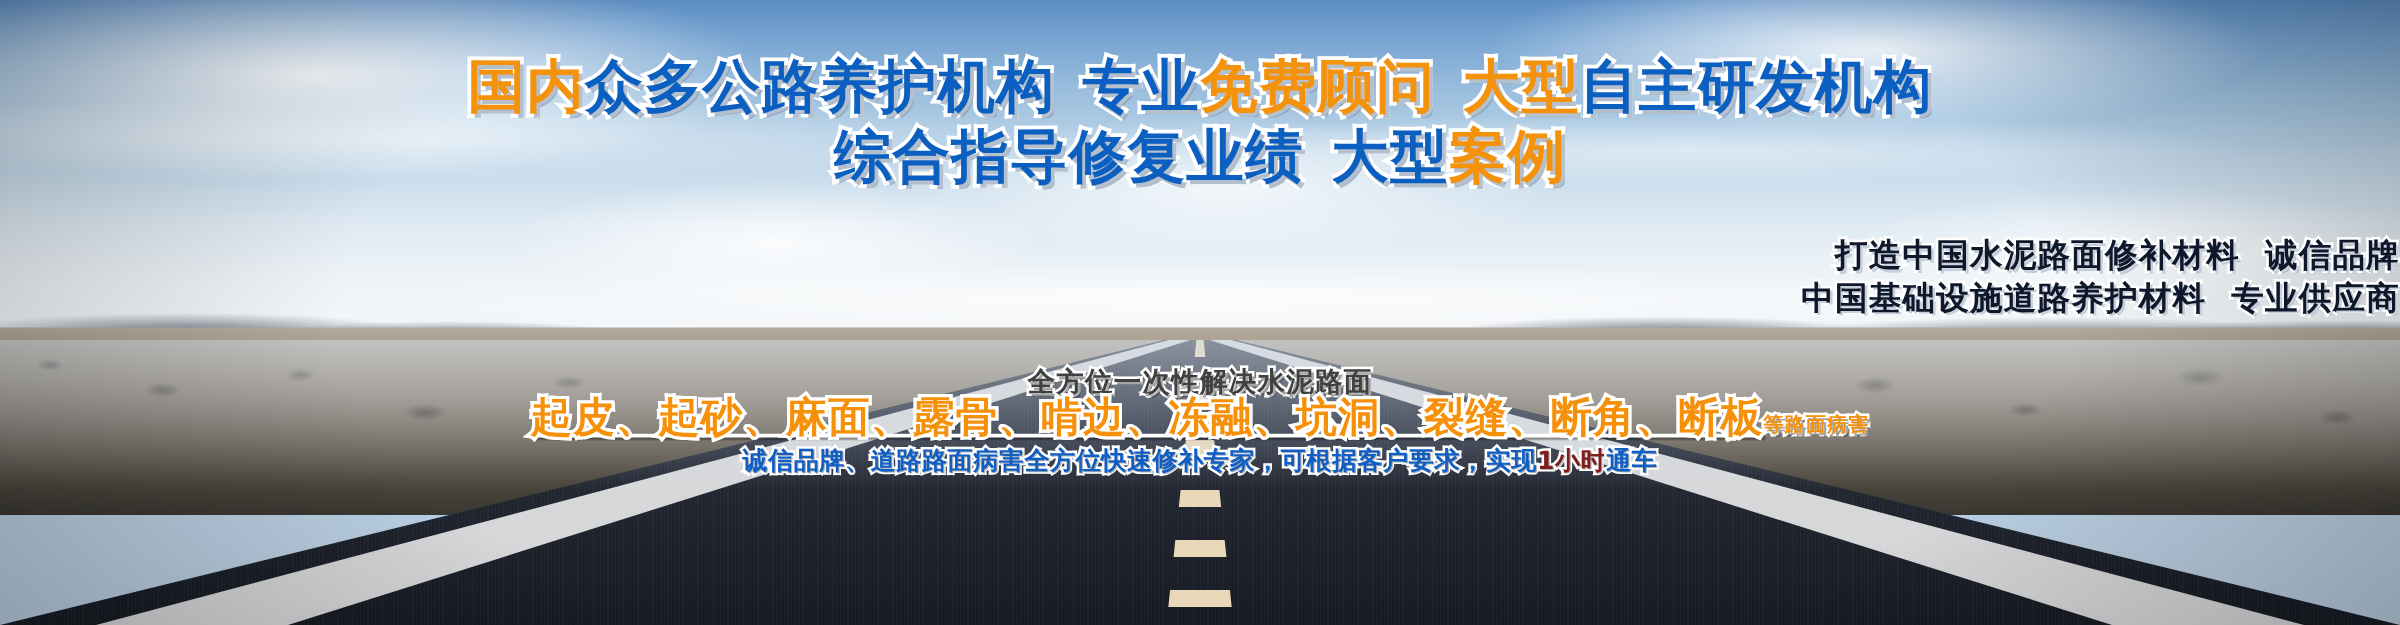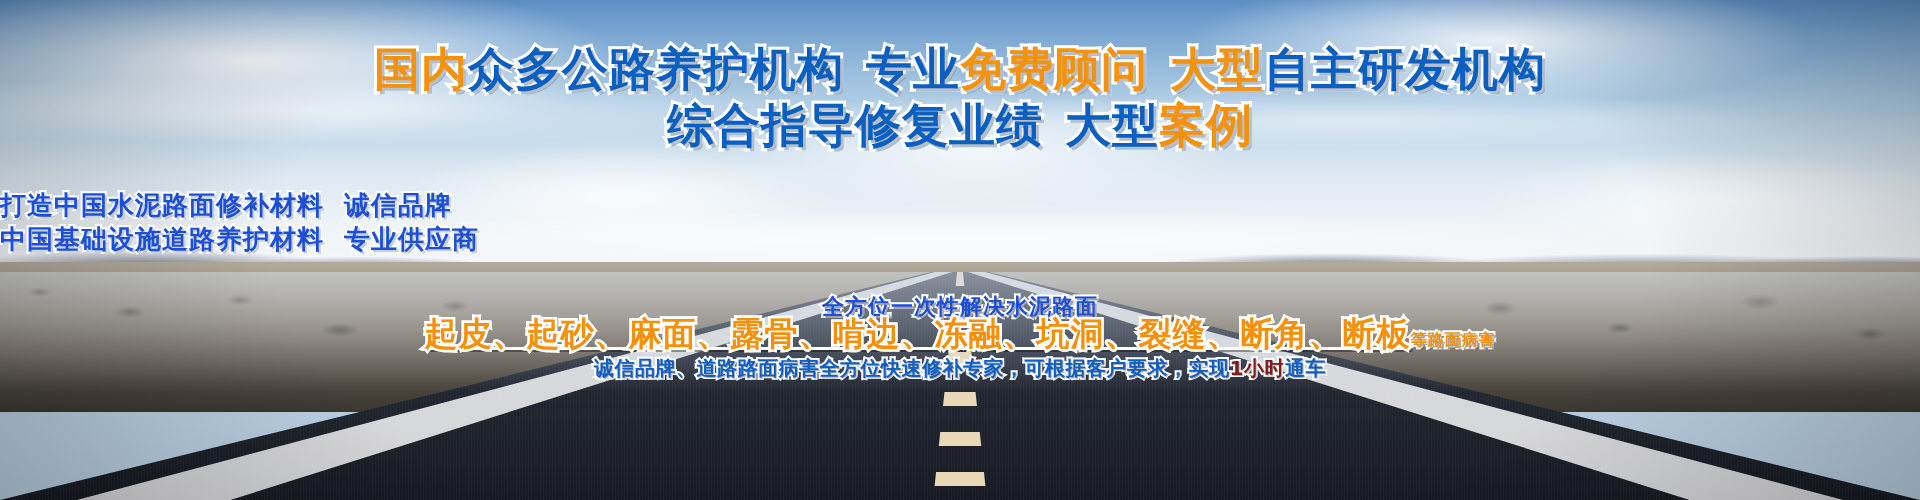--- a/index.html
+++ b/index.html
@@ -138,43 +138,43 @@
     color:#f5920b;
     -webkit-text-stroke:6px #ffffff;
     paint-order:stroke fill;
     text-shadow:3px 3px 0 rgba(120,140,165,.55);
   }
   .headline .gap{display:inline-block;width:22px;}
   #headline-1{top:46px;}
   #headline-2{top:102px;}
 
   .subtitle{
-    position:absolute;left:0;right:0;text-align:left;
+    position:absolute;left:0;right:0;text-align:right;
     font-weight:bold;
     font-size:26px;
     line-height:1;
     letter-spacing:1px;
     white-space:nowrap;
-    color:#1d4ed8;
+    color:#0f172a;
     -webkit-text-stroke:4px #ffffff;
     paint-order:stroke fill;
     text-shadow:2px 2px 0 rgba(130,150,175,.45);
   }
   .subtitle .sgap{display:inline-block;width:20px;}
   #subtitle-1{top:192px;}
   #subtitle-2{top:226px;}
 
   .lead{
     position:absolute;left:0;right:0;text-align:center;
     font-weight:bold;
     font-size:22px;
     line-height:1;
     letter-spacing:1px;
     white-space:nowrap;
-    color:#1d4ed8;
+    color:#404040;
     -webkit-text-stroke:4px #ffffff;
     paint-order:stroke fill;
     text-shadow:2px 2px 0 rgba(0,0,0,.35);
     top:296px;
   }
 
   .defects{
     position:absolute;left:0;right:0;text-align:center;
     font-weight:bold;
     font-size:33px;

